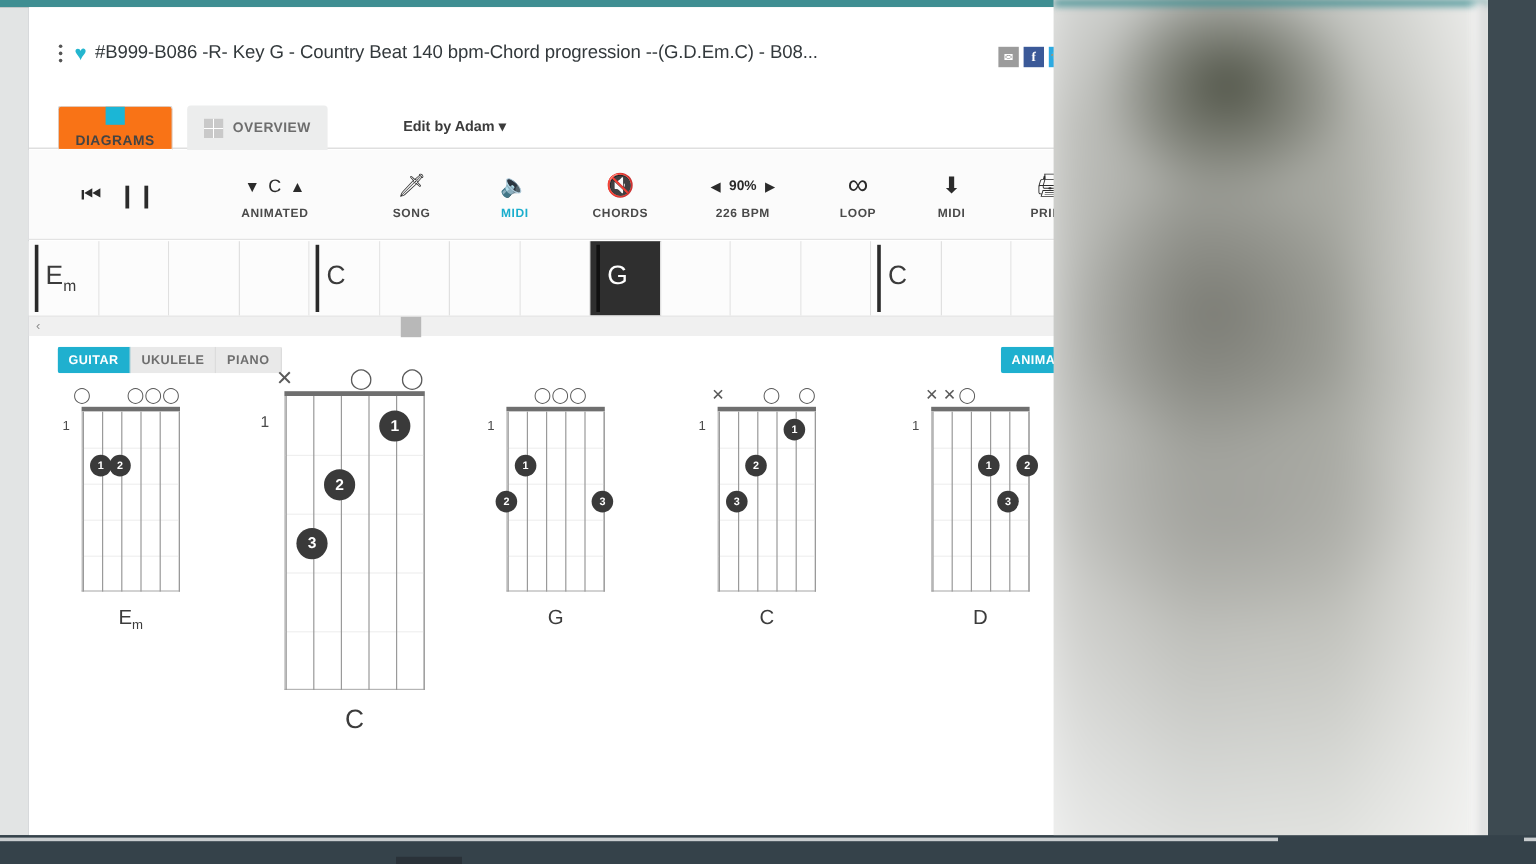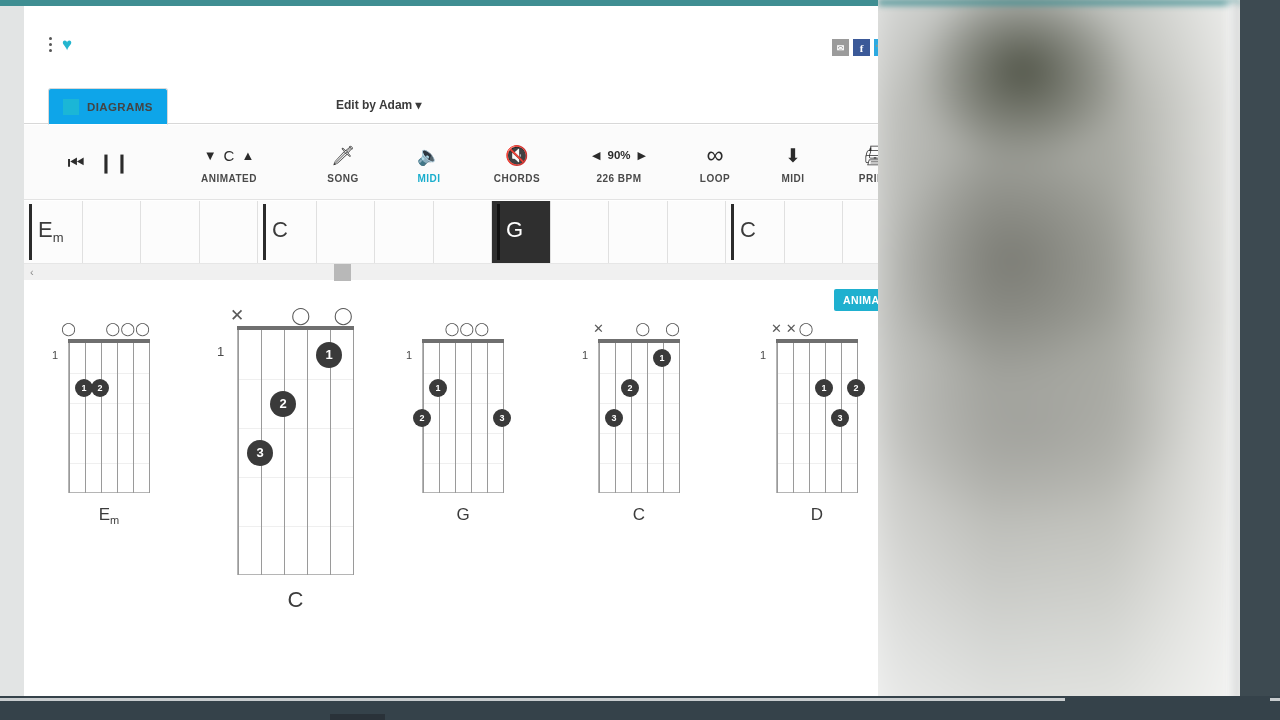--- a/index.html
+++ b/index.html
@@ -39,21 +39,21 @@
           color:#fff; font-size:11px; font-weight:bold; cursor:pointer; font-family:"Liberation Serif", serif; }
   .s-mail { background:#9b9b9b; font-size:9px; }
   .s-fb   { background:#3b5998; }
   .s-tw   { background:#2daae1; }
   .s-wa   { background:#5ab964; }
 
   
   .tabstrip { position:absolute; left:0; top:82px; width:880px; height:36px; border-bottom:1px solid #d8d8d8; }
   .tab { position:absolute; top:0; height:37px; display:flex; align-items:center; gap:8px;
          padding:0 14px; cursor:pointer; font-size:11.5px; font-weight:bold; letter-spacing:.4px; color:#444; }
-  .tab.active { background:#0ea5e9; border:1px solid #d8d8d8; border-bottom:1px solid #fff; border-radius:3px 3px 0 0; z-index:3;}
+  .tab.active { background:#f97316; border:1px solid #d8d8d8; border-bottom:1px solid #fff; border-radius:3px 3px 0 0; z-index:3;flex-direction:column;}
   .tab.inactive { background:#eceded; border-radius:3px 3px 0 0; color:#6d6d6d; }
   .tab-ico { width:16px; height:16px; display:block; }
   .ico-diagrams { background:#1bb6d6; }
   .ico-overview { background:#c9c9c9; position:relative; }
   .ico-overview::after { content:""; position:absolute; inset:0;
     background:
       linear-gradient(to right, transparent 46%, #fff 46%, #fff 54%, transparent 54%),
       linear-gradient(to bottom, transparent 46%, #fff 46%, #fff 54%, transparent 54%); }
   .ico-improve { background:#c9c9c9; position:relative; }
   .ico-improve::after { content:""; position:absolute; left:6px; top:1px; width:3px; height:14px;
@@ -139,33 +139,38 @@
   <div class="browser">
     <div class="page">
 
       <div class="titlebar">
         <span class="kebab">
             <i></i>
             <i></i>
             <i></i>
           </span>
         <span class="heart">♥</span>
+        <span class="title-text">#B999-B086 -R- Key G - Country Beat 140 bpm-Chord progression --(G.D.Em.C) - B08...</span>
       </div>
 
       <div class="social">
         <span class="sbtn s-mail">✉</span>
         <span class="sbtn s-fb">f</span>
         <span class="sbtn s-tw">🐦</span>
         <span class="sbtn s-wa">☎</span>
       </div>
 
       <div class="tabstrip">
         <div class="tab active" style="left:24px;">
           <span class="tab-ico ico-diagrams"></span>
           <span>DIAGRAMS</span>
+        </div>
+        <div class="tab inactive" style="left:132px;">
+          <span class="tab-ico ico-overview"></span>
+          <span>OVERVIEW</span>
         </div>
         <div class="editby">Edit by Adam ▾</div>
       </div>
 
       <div class="toolbar">
 
         <div class="tb-item" style="left:34px;width:36px;">
           <span class="tb-glyph">⏮</span>
         </div>
 
@@ -250,20 +255,25 @@
           </div>
           <div class="cell"></div>
           <div class="cell"></div>
         </div>
 
       <div class="hscroll">
         <span class="arrow">‹</span>
         <span class="thumb"></span>
       </div>
 
+      <div class="inst">
+          <span class="seg on">GUITAR</span>
+          <span class="seg">UKULELE</span>
+          <span class="seg">PIANO</span>
+        </div>
       <div class="viewtoggle">
           <span class="seg on">ANIMATED</span>
           <span class="seg">SUMMARY</span>
         </div>
 
       <div class="diagrams">
           <div class="cd" style="left: 44px; top: 8px;">
             <div class="cd-markers" style="width: 82px; margin-left: 0px;">
               <span class="cd-marker" style="width: 16px; margin-left: -7px; font-size: 13px;">◯</span>
               <span class="cd-marker" style="width: 16px; margin-left: 0px; font-size: 13px;"></span>

